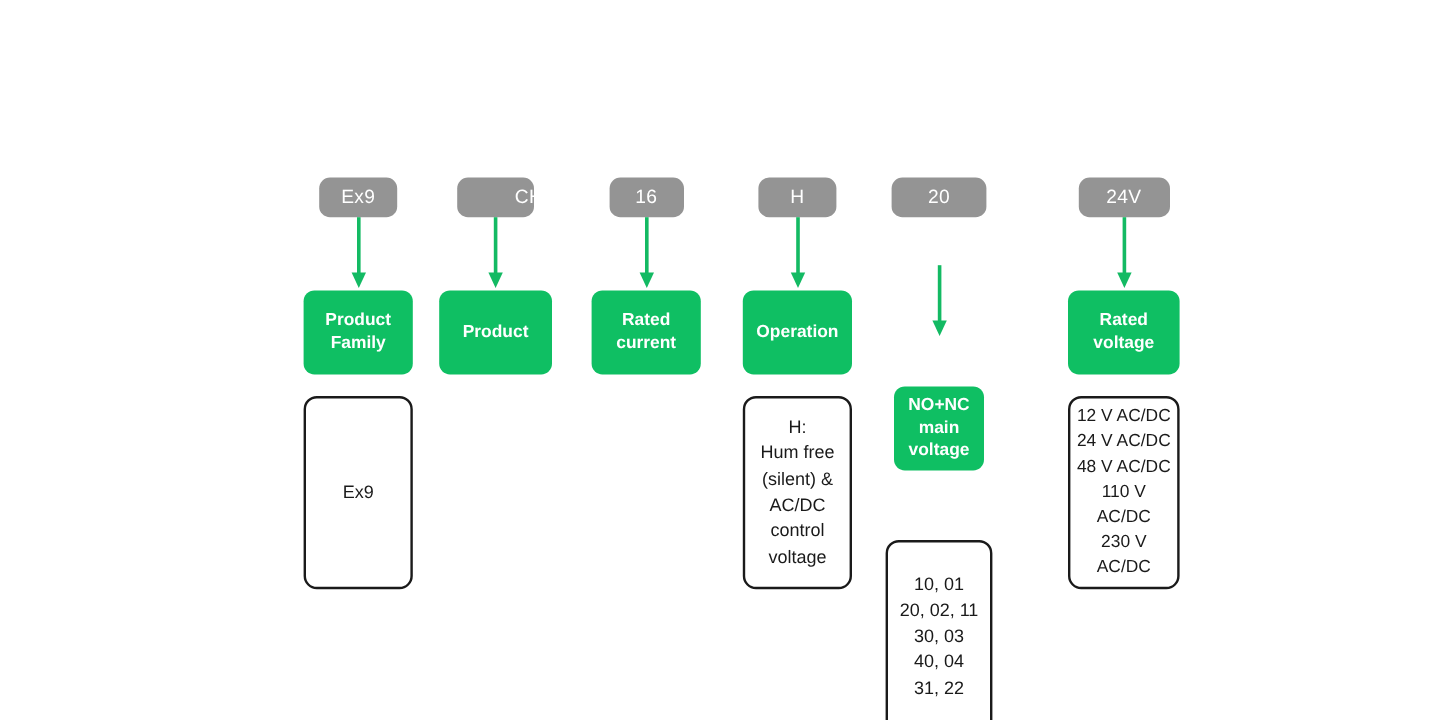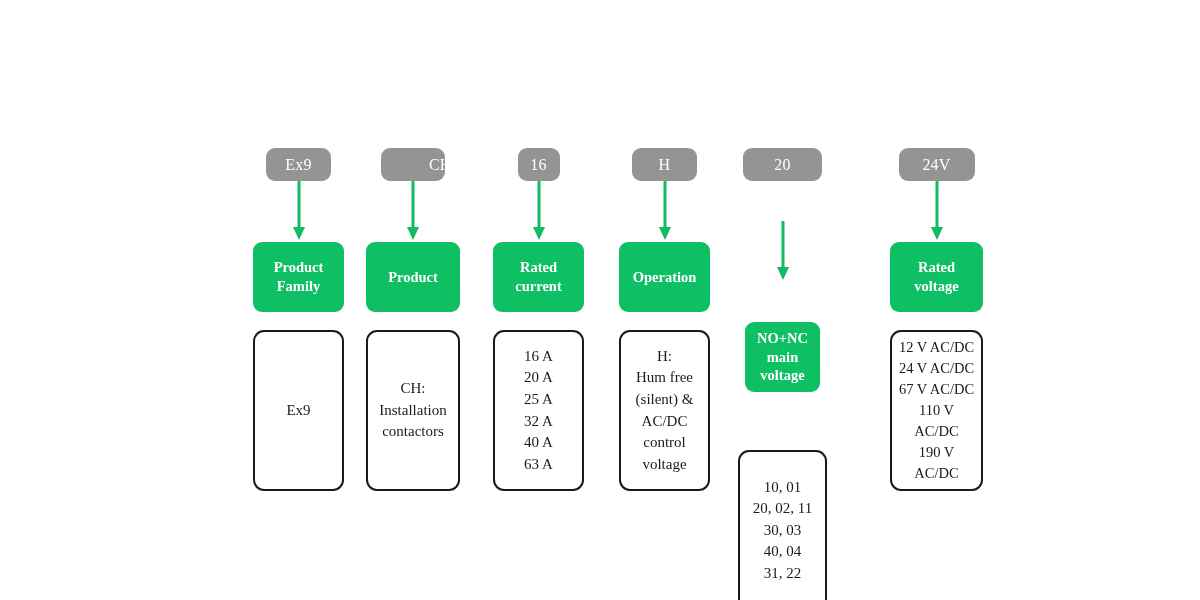--- a/index.html
+++ b/index.html
@@ -14,21 +14,20 @@
     overflow: hidden;
     position: relative;
   }
 
   #diagram {
     position: absolute;
     left: 0;
     top: 0;
     width: 1200px;
     height: 600px;
-    font-family: Liberation Serif, serif;
   }
 
   .column {
     position: absolute;
     top: 148px;
     display: flex;
     flex-direction: column;
     align-items: center;
   }
 
@@ -144,49 +143,32 @@
     <div class="code-badge" style="width:64px;padding-left:48px;">CH</div>
     <div class="arrow">
       <div class="shaft"></div>
         <div class="head"></div>
     </div>
     <div class="green-box" style="width:94px;">
       <div class="lines">
         <div class="line">Product</div>
       </div>
     </div>
-    <div class="detail-box" style="width:94px;">
-      <div class="lines">
-        <div class="line">CH:</div>
-        <div class="line">Installation</div>
-        <div class="line">contactors</div>
-      </div>
-    </div>
   </div>
 
   <div class="column" style="left:493px; width:91px;">
-    <div class="code-badge" style="width:42px;">16</div>
+    <div class="code-badge" style="width:62px;">16</div>
     <div class="arrow">
       <div class="shaft"></div>
         <div class="head"></div>
     </div>
     <div class="green-box" style="width:91px;">
       <div class="lines">
         <div class="line">Rated</div>
         <div class="line">current</div>
-      </div>
-    </div>
-    <div class="detail-box" style="width:91px;">
-      <div class="lines">
-        <div class="line">16 A</div>
-        <div class="line">20 A</div>
-        <div class="line">25 A</div>
-        <div class="line">32 A</div>
-        <div class="line">40 A</div>
-        <div class="line">63 A</div>
       </div>
     </div>
   </div>
 
   <div class="column" style="left:619px; width:91px;">
     <div class="code-badge" style="width:65px;">H</div>
     <div class="arrow">
       <div class="shaft"></div>
         <div class="head"></div>
     </div>
@@ -240,22 +222,22 @@
     <div class="green-box" style="width:93px;">
       <div class="lines">
         <div class="line">Rated</div>
         <div class="line">voltage</div>
       </div>
     </div>
     <div class="detail-box" style="width:93px; font-size:14.5px; line-height:1.45;justify-content:center;">
       <div class="lines">
         <div class="line">12 V AC/DC</div>
         <div class="line">24 V AC/DC</div>
-        <div class="line">67 V AC/DC</div>
+        <div class="line">48 V AC/DC</div>
         <div class="line">110 V</div>
         <div class="line">AC/DC</div>
-        <div class="line">190 V</div>
+        <div class="line">230 V</div>
         <div class="line">AC/DC</div>
       </div>
     </div>
   </div>
 
 </div>
 
 </body></html>

